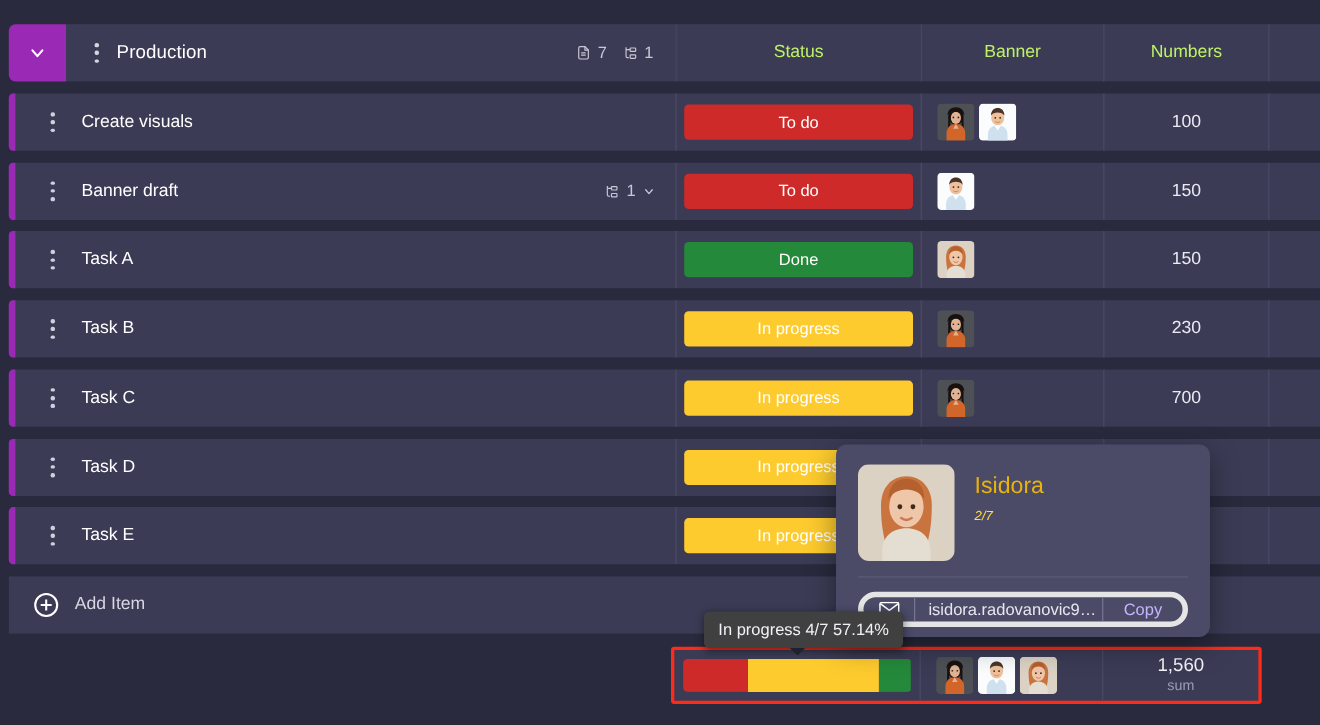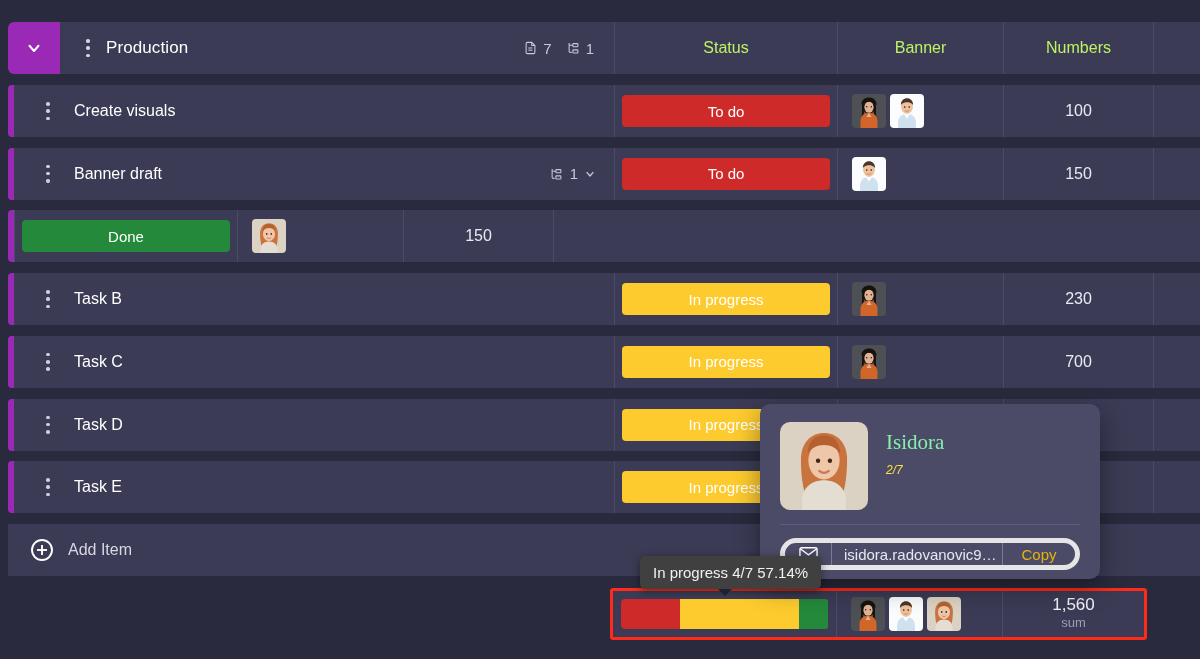--- a/index.html
+++ b/index.html
@@ -218,21 +218,21 @@
     z-index: 25;
     padding: 18px 20px 0 20px;
   }
   .pc-top { display: flex; gap: 18px; }
   .pc-avatar {
     width: 88px; height: 88px; border-radius: 10px; overflow: hidden;
     flex: 0 0 88px;
   }
   .pc-avatar svg { width: 100%; height: 100%; display: block; }
   .pc-meta { padding-top: 8px; }
-  .pc-name { color: #86efac; font-size: 21px; font-family: Liberation Serif, serif; }
+  .pc-name { color: #eab308; font-size: 21px; }
   .pc-count { color: #fde047; font-size: 12px; margin-top: 8px; font-style: italic; }
   .pc-divider {
     margin: 14px 0 0 0; height: 1px; background: #5d5d7c;
   }
   .pc-email-row {
     margin-top: 13px;
     height: 32px;
     border: 5px solid #e5e5e5;
     border-radius: 16px;
     display: flex; align-items: stretch;
@@ -247,21 +247,21 @@
     flex: 1 1 auto;
     border-left: 1px solid #7a7a99;
     border-right: 1px solid #7a7a99;
     display: flex; align-items: center;
     padding: 0 12px;
     color: #e7e7f0; font-size: 15px;
     overflow: hidden; white-space: nowrap;
   }
   .pc-copy {
     flex: 0 0 72px; display: flex; align-items: center; justify-content: center;
-    color: #eab308; font-size: 15px; cursor: pointer;
+    color: #c4b5fd; font-size: 15px; cursor: pointer;
   }
 </style>
 </head>
 <body>
 
 <div class="board">
 
   <div class="group-header">
     <div class="group-toggle">
       <svg viewBox="0 0 24 24" fill="none" stroke="#ffffff" stroke-width="2.6" stroke-linecap="round" stroke-linejoin="round">
@@ -392,20 +392,28 @@
             </div>
           </div>
         </div>
         <div class="cell cell-numbers">
           <span class="num">150</span>
         </div>
         <div class="cell cell-tail"></div>
       </div>
       <div class="row" style="top: 210.4px;">
         <div class="accent"></div>
+        <div class="cell cell-name">
+          <div class="menu-dots">
+            <i></i>
+            <i></i>
+            <i></i>
+          </div>
+          <span class="item-name">Task A</span>
+        </div>
         <div class="cell cell-status">
           <div class="status-pill" style="background: rgb(36, 137, 58);">Done</div>
         </div>
         <div class="cell cell-person">
           <div class="avatars">
             <div class="avatar">
               <svg viewBox="0 0 40 40" preserveAspectRatio="xMidYMid slice">
                 <rect width="40" height="40" fill="#dcd2c4"></rect>
                 <path d="M9.5 17c0-7.3 4.4-12 10.5-12s10.5 4.7 10.5 12c0 8-1 13-2.6 18H12.1C10.5 30 9.5 25 9.5 17z" fill="#c9743f"></path>
                 <ellipse cx="20" cy="17.5" rx="7.1" ry="8.6" fill="#f0c6a8"></ellipse>

